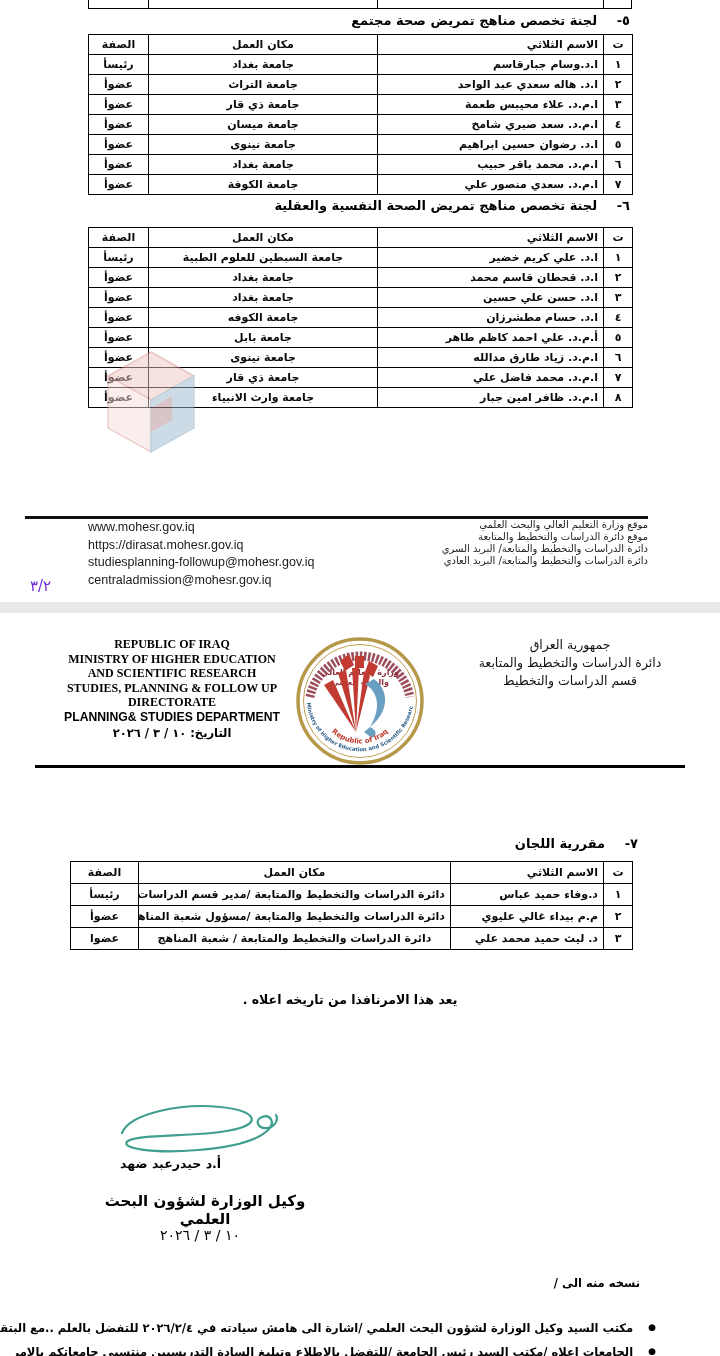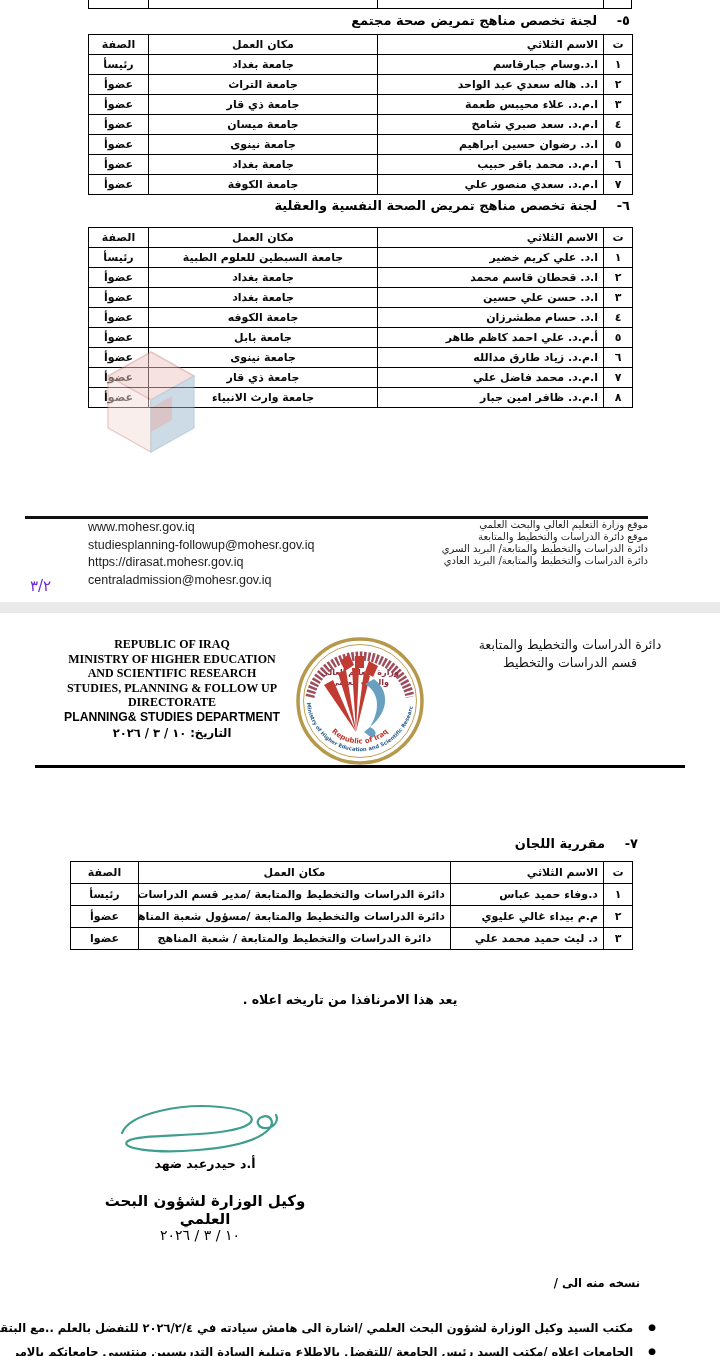--- a/index.html
+++ b/index.html
@@ -52,21 +52,21 @@
          font-size:12.5px;line-height:18.2px;color:#111}
   #lh-logo{position:absolute;left:294px;top:633px}
   #lh-rule{position:absolute;left:35px;top:765px;width:650px;height:3px;background:#000}
 
   
   #eff-note{position:absolute;left:0;top:992px;width:700px;text-align:center;direction:rtl;
             font-weight:bold;font-size:12.5px}
 
   
   #sig-svg{position:absolute;left:112px;top:1097px}
-  #sig-name{position:absolute;left:120px;top:1156px;width:170px;text-align:center;direction:rtl;
+  #sig-name{position:absolute;left:120px;top:1156px;width:170px;text-align:left;direction:rtl;
             font-weight:bold;font-size:12.5px}
   #sig-title{position:absolute;left:100px;top:1192px;width:210px;text-align:center;direction:rtl;
              font-weight:bold;font-size:15px}
   #sig-date{position:absolute;left:100px;top:1227px;width:200px;text-align:center;direction:rtl;
             font-weight:normal;font-size:14px}
 
   
   #copies-heading{position:absolute;right:80px;top:1276px;direction:rtl;font-size:11.5px;font-weight:bold;white-space:nowrap}
   .copy-item{position:absolute;right:64px;direction:rtl;font-size:11.5px;font-weight:bold;white-space:nowrap}
   .copy-item .dot{display:inline-block;font-size:9px;margin-left:15px;vertical-align:2px}
@@ -230,22 +230,22 @@
     <polygon points="45,2 88,26 45,50 2,26" fill="#eec7c2" stroke="#d28b84" stroke-width="1.5"></polygon>
     <polygon points="2,26 45,50 45,102 2,78" fill="#f6dedb" stroke="#d28b84" stroke-width="1.2"></polygon>
     <polygon points="88,26 45,50 45,102 88,78" fill="#9db9ce" stroke="#7fa2bc" stroke-width="1.2"></polygon>
     <polygon points="45,58 66,46 66,70 45,82" fill="#c96a60" opacity="0.55"></polygon>
   </svg>
 
   <div id="footer-rule"></div>
   <div id="footer-links">
 
   <div>www.mohesr.gov.iq</div>
+      <div>https://dirasat.mohesr.gov.iq</div>
       <div>studiesplanning-followup@mohesr.gov.iq</div>
-      <div>https://dirasat.mohesr.gov.iq</div>
       <div>centraladmission@mohesr.gov.iq</div>
     </div>
   <div id="footer-contacts">
 
   <div>موقع وزارة التعليم العالي والبحث العلمي</div>
       <div>موقع دائرة الدراسات والتخطيط والمتابعة</div>
       <div>دائرة الدراسات والتخطيط والمتابعة/ البريد السري</div>
       <div>دائرة الدراسات والتخطيط والمتابعة/ البريد العادي</div>
     </div>
   <div id="page-num">٣/٢</div>
@@ -289,20 +289,21 @@
     <text font-size="7" font-weight="bold" fill="#c0392b">
       <textPath href="#arcRep" startOffset="50%" text-anchor="middle">Republic of Iraq</textPath>
     </text>
     <text font-size="5.3" font-weight="bold" fill="#2e5f8a">
       <textPath href="#arcMin" startOffset="50%" text-anchor="middle">Ministry of Higher Education and Scientific Research</textPath>
     </text>
   </svg>
 
   <div id="lh-ar">
 
+  <div>جمهورية العراق</div>
       <div>دائرة الدراسات والتخطيط والمتابعة</div>
       <div>قسم الدراسات والتخطيط</div>
     </div>
 
   <div id="lh-rule"></div>
 
   <div class="sec-title" id="title7">
     <span class="num">٧-</span>
     <span>مقررية اللجان</span>
   </div>

